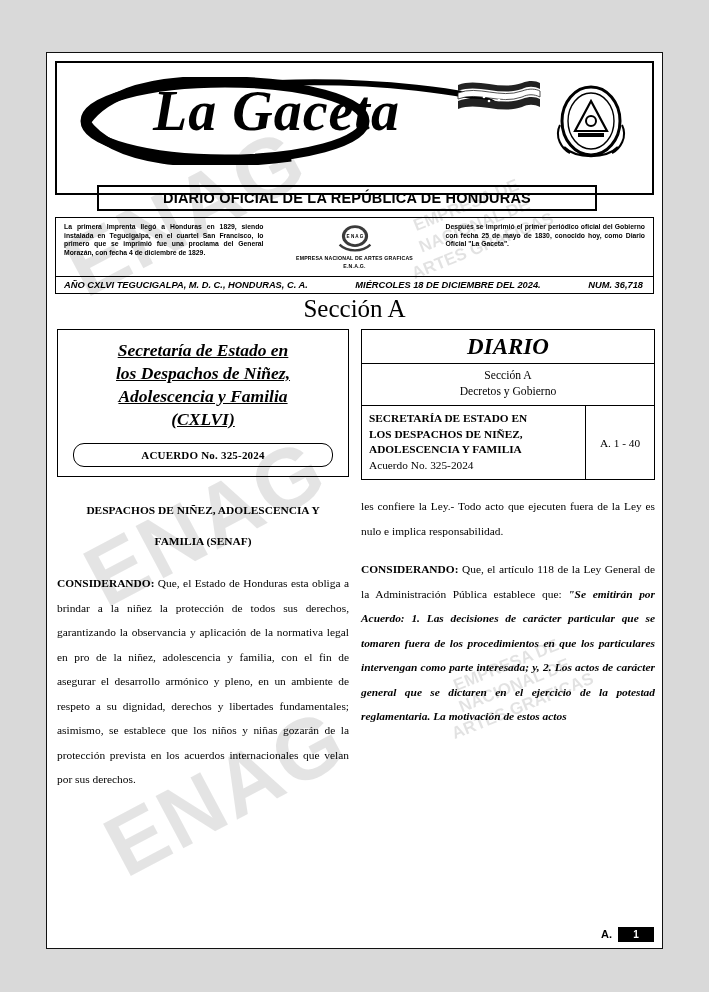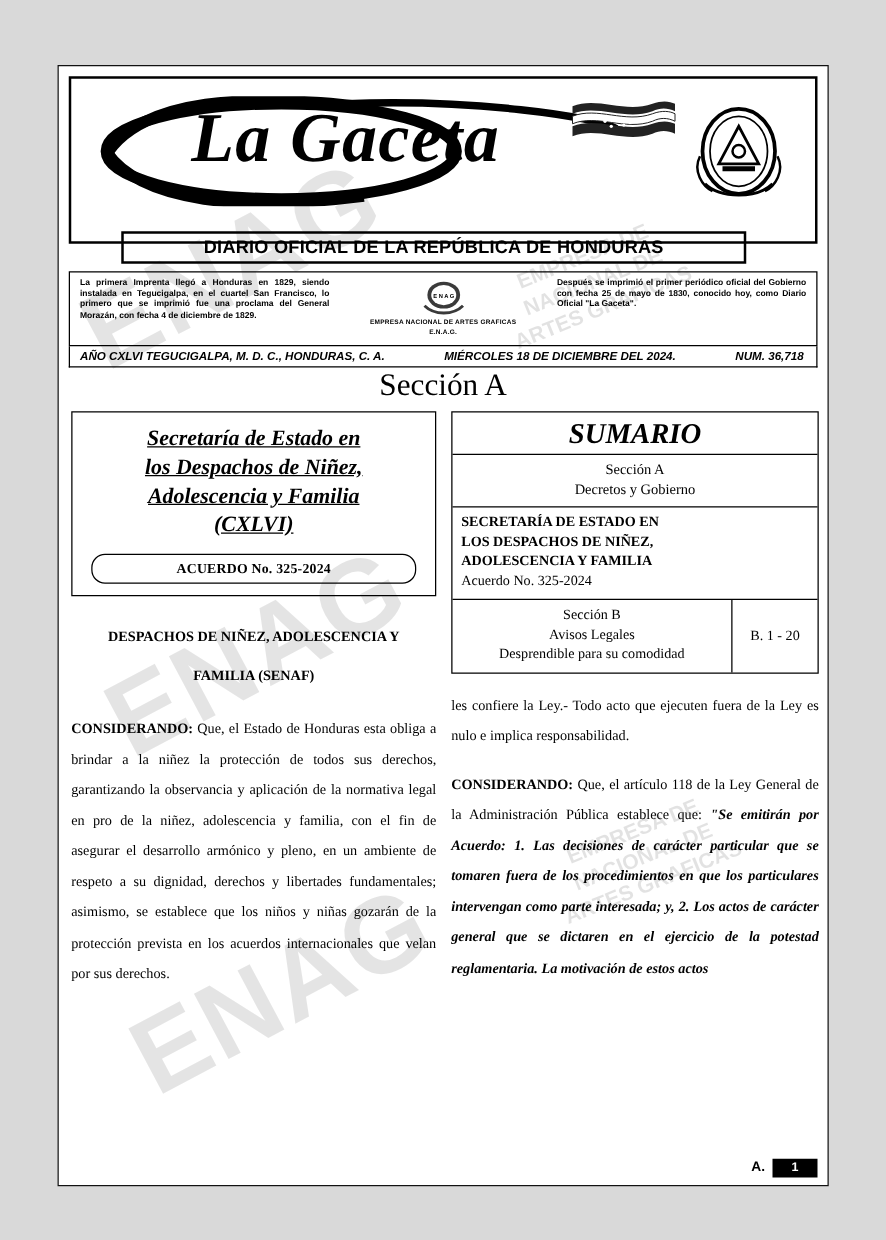--- a/index.html
+++ b/index.html
@@ -271,40 +271,33 @@
     </div>
 
     <p class="body">
       <b>CONSIDERANDO:</b><span> Que, el Estado de Honduras esta obliga a brindar a la niñez la protección de todos sus derechos, garantizando la observancia y aplicación de la normativa legal en pro de la niñez, adolescencia y familia, con el fin de asegurar el desarrollo armónico y pleno, en un ambiente de respeto a su dignidad, derechos y libertades fundamentales; asimismo, se establece que los niños y niñas gozarán de la protección prevista en los acuerdos internacionales que velan por sus derechos.</span>
     </p>
 
   </div>
 
   <div class="col-right">
     <div class="sumario-box">
-      <div class="sumario-title">SUMARIO</div>
+      <div class="sumario-title">DIARIO</div>
       <div class="sum-sec">
         <div>Sección A</div>
         <div>Decretos y Gobierno</div>
       </div>
       <div class="sum-row">
         <div class="sum-cell-l">
           <b>SECRETARÍA DE ESTADO EN</b><br>
           <b>LOS DESPACHOS DE NIÑEZ,</b><br>
           <b>ADOLESCENCIA Y FAMILIA</b><br>
           <span>Acuerdo No. 325-2024</span>
         </div>
-      </div>
-      <div class="sum-row">
-        <div class="sum-cell-l sum-center">
-          <div>Sección B</div>
-          <div>Avisos Legales</div>
-          <div>Desprendible para su comodidad</div>
-        </div>
-        <div class="sum-cell-r">B.  1 - 20</div>
+        <div class="sum-cell-r">A. 1 - 40</div>
       </div>
     </div>
 
     <p class="body">les confiere la Ley.- Todo acto que ejecuten fuera de la Ley es nulo e implica responsabilidad.</p>
 
 
     <p class="body">
       <b>CONSIDERANDO:</b><span> Que, el artículo 118 de la Ley General de la Administración Pública establece que: </span><i>"Se emitirán por Acuerdo: 1. Las decisiones de carácter particular que se tomaren fuera de los procedimientos en que los particulares intervengan como parte interesada; y, 2. Los actos de carácter general que se dictaren en el ejercicio de la potestad reglamentaria. La motivación de estos actos</i>
     </p>
   </div>

